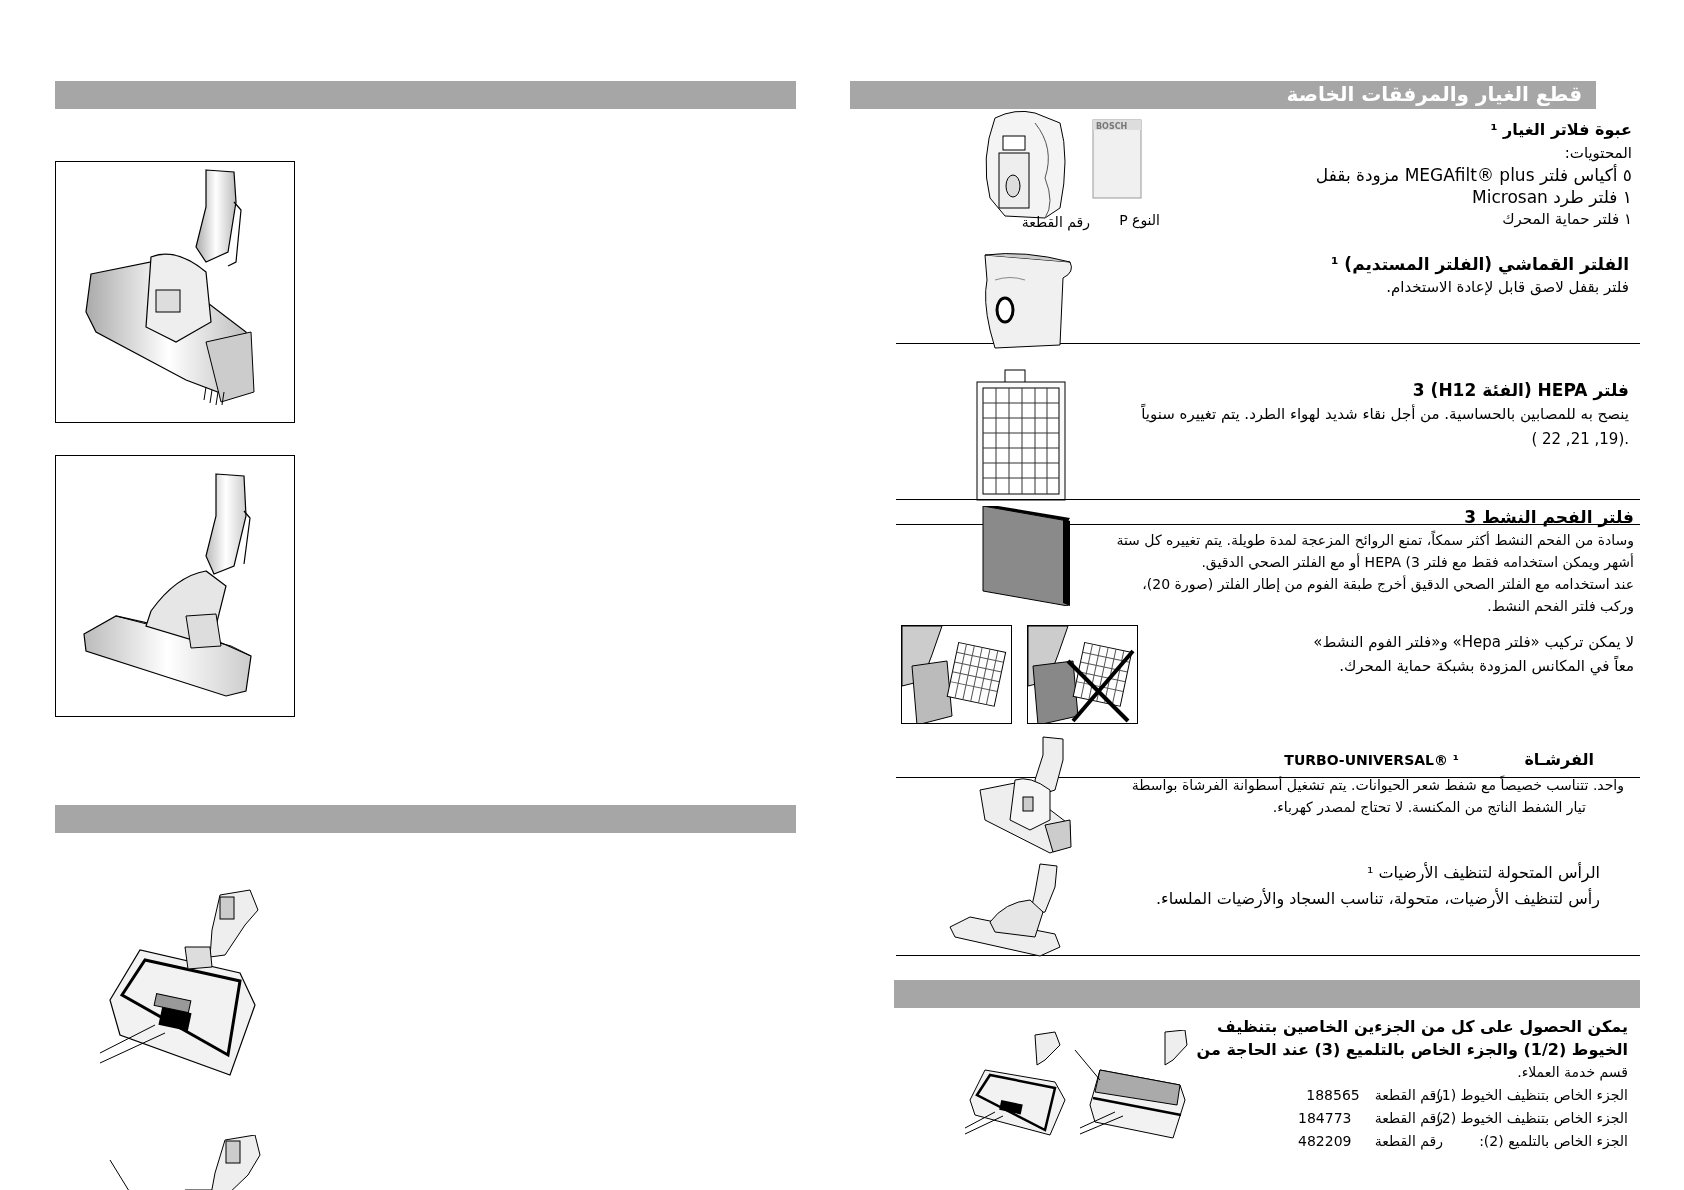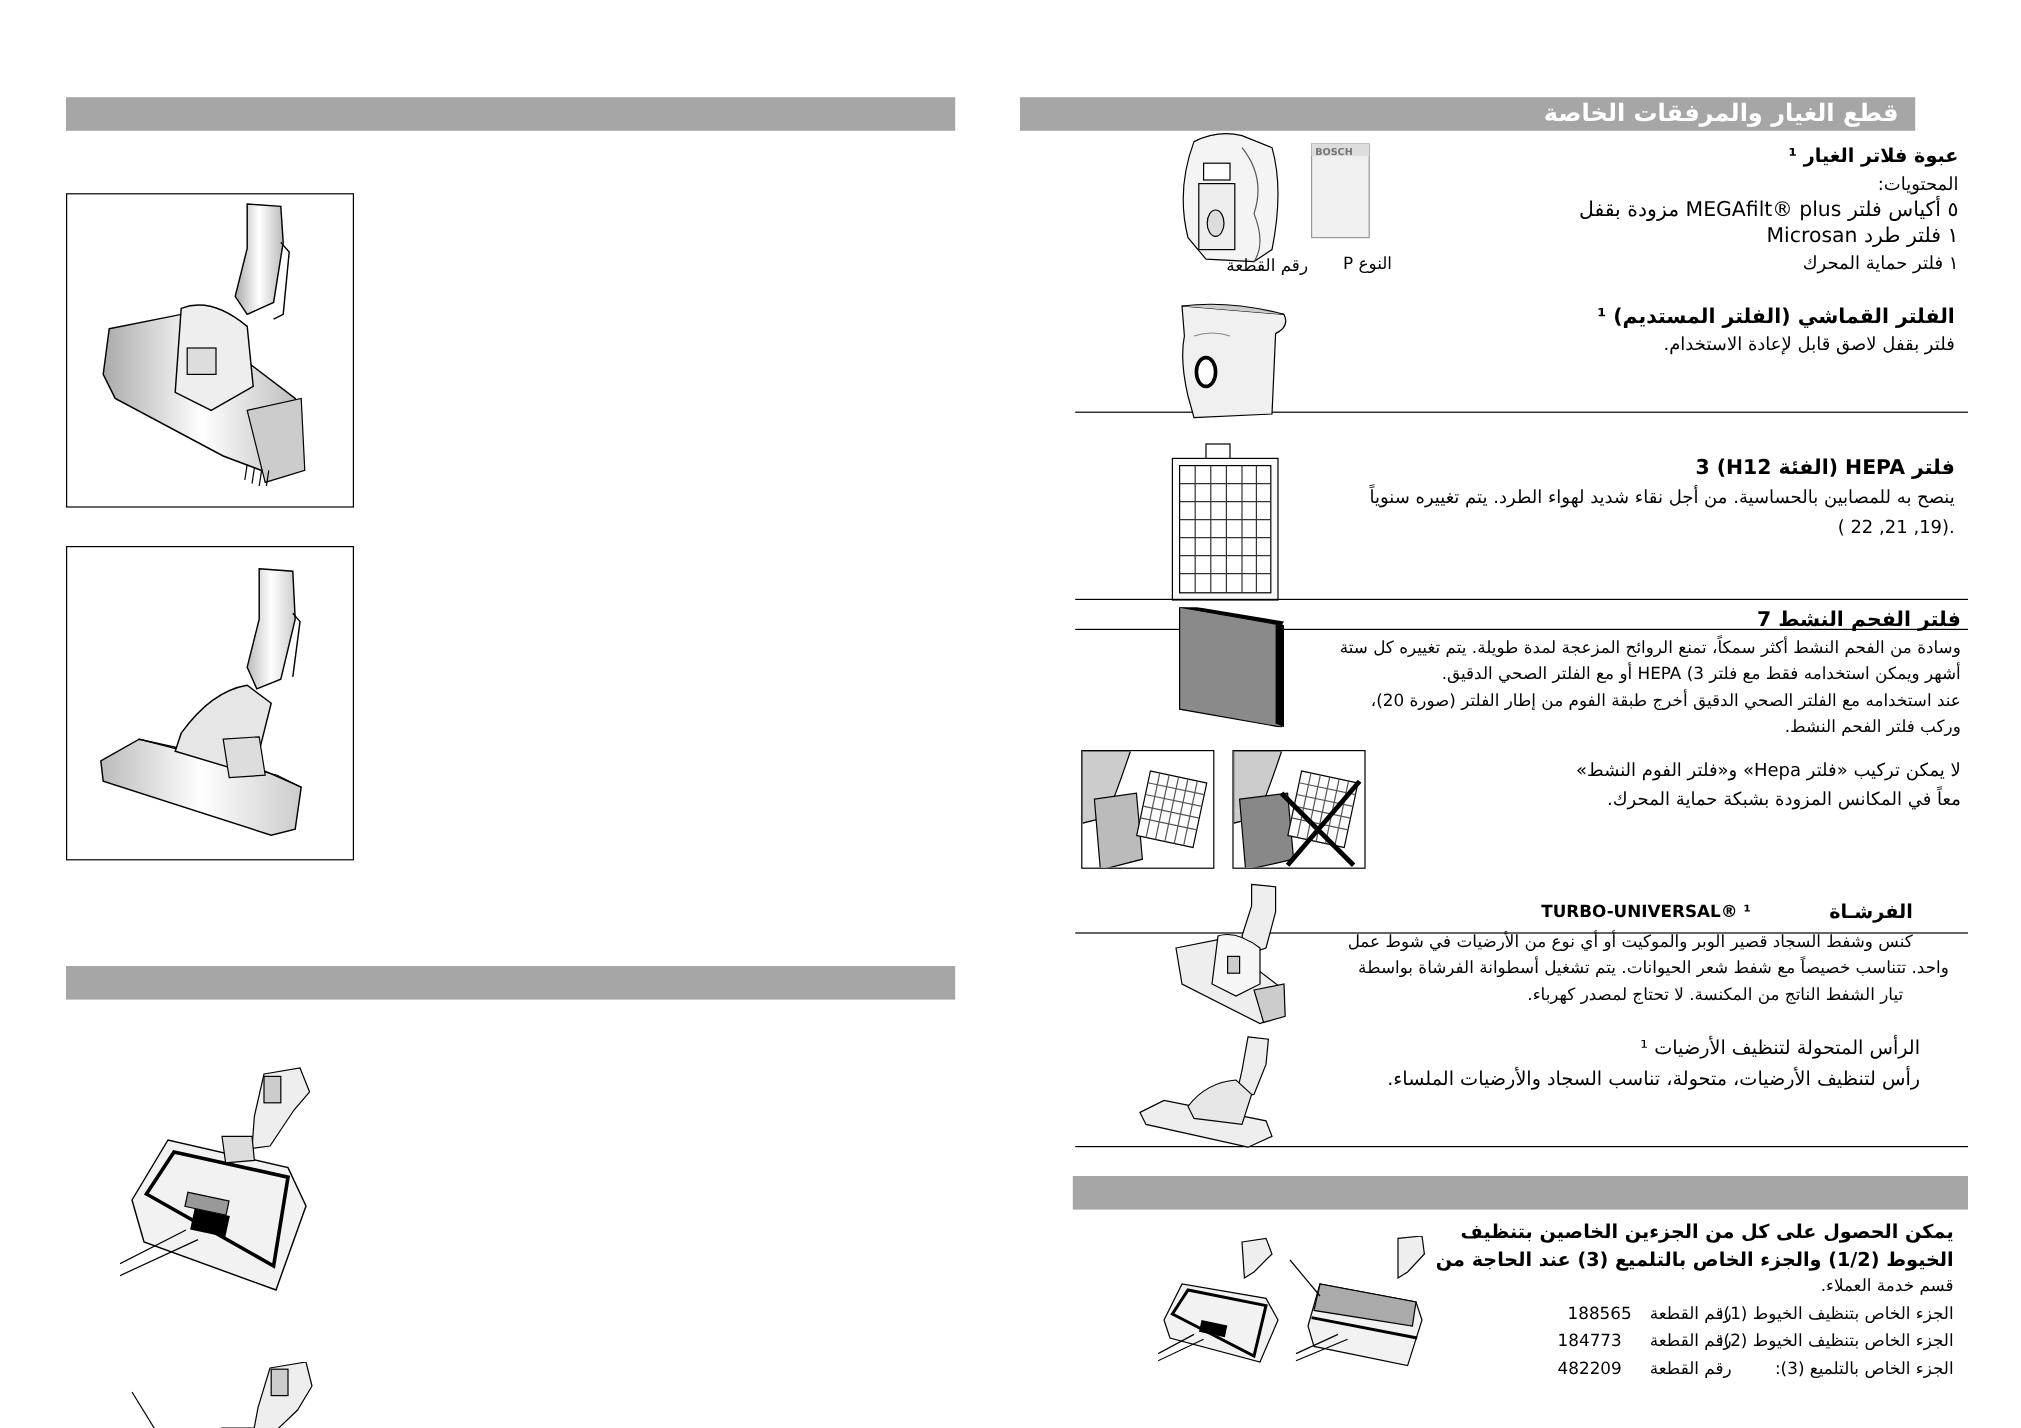--- a/index.html
+++ b/index.html
@@ -174,21 +174,21 @@
   <div class="rule" style="left:896px;top:499px;width:744px;"></div>
 
   <div class="abs" style="left:978px;top:506px;width:100px;height:100px;">
     <svg width="100" height="100" viewBox="0 0 100 100">
       <path d="M5 0 L90 15 L90 100 L5 85 Z" fill="#8a8a8a" stroke="#000"></path>
       <path d="M85 12 L92 15 L92 100 L85 97 Z" fill="#000"></path>
       <path d="M5 0 L90 15 L92 12 L8 -2 Z" fill="#000"></path>
     </svg>
   </div>
   <div class="abs rtl" style="right:50px;top:505px;width:640px;">
-    <div class="h" style="font-size:17px;">فلتر الفحم النشط 7</div>
+    <div class="h" style="font-size:17px;">فلتر الفحم النشط 3</div>
     <div class="t15" style="line-height:22px;">وسادة من الفحم النشط أكثر سمكاً، تمنع الروائح المزعجة لمدة طويلة. يتم تغييره كل ستة</div>
     <div class="t15" style="line-height:22px;">أشهر ويمكن استخدامه فقط مع فلتر HEPA (3            أو مع الفلتر الصحي الدقيق.</div>
     <div class="t15" style="line-height:22px;">عند استخدامه مع الفلتر الصحي الدقيق أخرج طبقة الفوم من إطار الفلتر (صورة 20)،</div>
     <div class="t15" style="line-height:22px;">وركب فلتر الفحم النشط.</div>
   </div>
 
   <div class="frame" style="left:901px;top:625px;width:111px;height:99px;">
     <svg width="111" height="99" viewBox="0 0 111 99">
       <path d="M0 0 L40 0 Q30 30 20 55 L0 60 Z" fill="#ccc" stroke="#000"></path>
       <path d="M10 40 L45 35 L50 90 L15 99 Z" fill="#bbb" stroke="#000"></path>
@@ -243,21 +243,20 @@
       <path d="M40 45 Q55 40 75 55 L75 85 L55 95 L35 85 Z" fill="#f6f6f6" stroke="#000"></path>
       <rect x="48" y="62" width="10" height="14" fill="#ccc" stroke="#000"></rect>
       <path d="M70 90 L95 85 L96 112 L78 117 Z" fill="#ccc" stroke="#000"></path>
     </svg>
   </div>
   <div class="abs rtl" style="right:60px;top:748px;width:540px;">
     <div style="position:relative;height:26px;">
       <span class="h" style="position:absolute;right:30px;top:0;">الفرشـاة</span>
       <span class="h" style="position:absolute;right:165px;top:0;font-size:14px;direction:ltr;">TURBO-UNIVERSAL® ¹</span>
     </div>
-    <div class="t15" style="line-height:22px;margin-right:30px;">كنس وشفط السجاد قصير الوبر والموكيت أو أي نوع من الأرضيات في شوط عمل</div>
     <div class="t15" style="line-height:22px;">واحد. تتناسب خصيصاً مع شفط شعر الحيوانات. يتم تشغيل أسطوانة الفرشاة بواسطة</div>
     <div class="t15" style="line-height:22px;margin-right:38px;">تيار الشفط الناتج من المكنسة. لا تحتاج لمصدر كهرباء.</div>
   </div>
   <div class="rule" style="left:896px;top:955px;width:744px;"></div>
 
   <div class="abs" style="left:945px;top:862px;width:135px;height:95px;">
     <svg width="135" height="95" viewBox="0 0 135 95">
       <path d="M95 2 L112 4 L110 25 L100 50 L85 52 L90 30 Z" fill="#eee" stroke="#000"></path>
       <path d="M5 65 L25 55 L110 72 L115 85 L95 94 L10 75 Z" fill="#eee" stroke="#000"></path>
       <path d="M45 60 Q60 40 85 38 L98 50 L90 75 L50 70 Z" fill="#e6e6e6" stroke="#000"></path>
@@ -303,18 +302,18 @@
       <span style="width:185px;">الجزء الخاص بتنظيف الخيوط (1):</span>
       <span style="width:75px;">رقم القطعة</span>
       <span style="width:70px;text-align:center;direction:ltr;">188565</span>
     </div>
     <div class="parts-row t15" style="line-height:23px;">
       <span style="width:185px;">الجزء الخاص بتنظيف الخيوط (2):</span>
       <span style="width:75px;">رقم القطعة</span>
       <span style="width:70px;text-align:left;direction:ltr;">184773</span>
     </div>
     <div class="parts-row t15" style="line-height:23px;">
-      <span style="width:185px;">الجزء الخاص بالتلميع (3):</span>
+      <span style="width:185px;">الجزء الخاص بالتلميع (2):</span>
       <span style="width:75px;">رقم القطعة</span>
       <span style="width:70px;text-align:left;direction:ltr;">482209</span>
     </div>
   </div>
 </div>
 
 </body></html>

